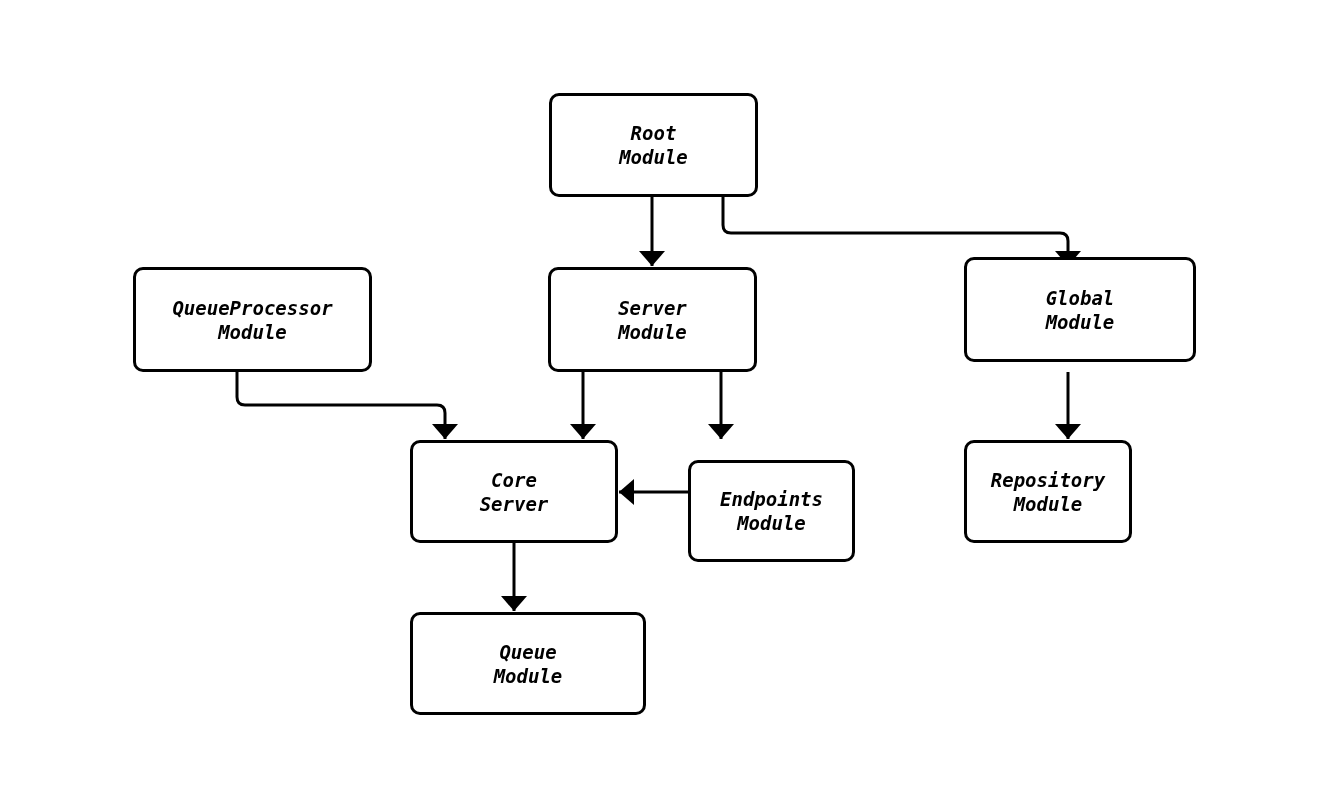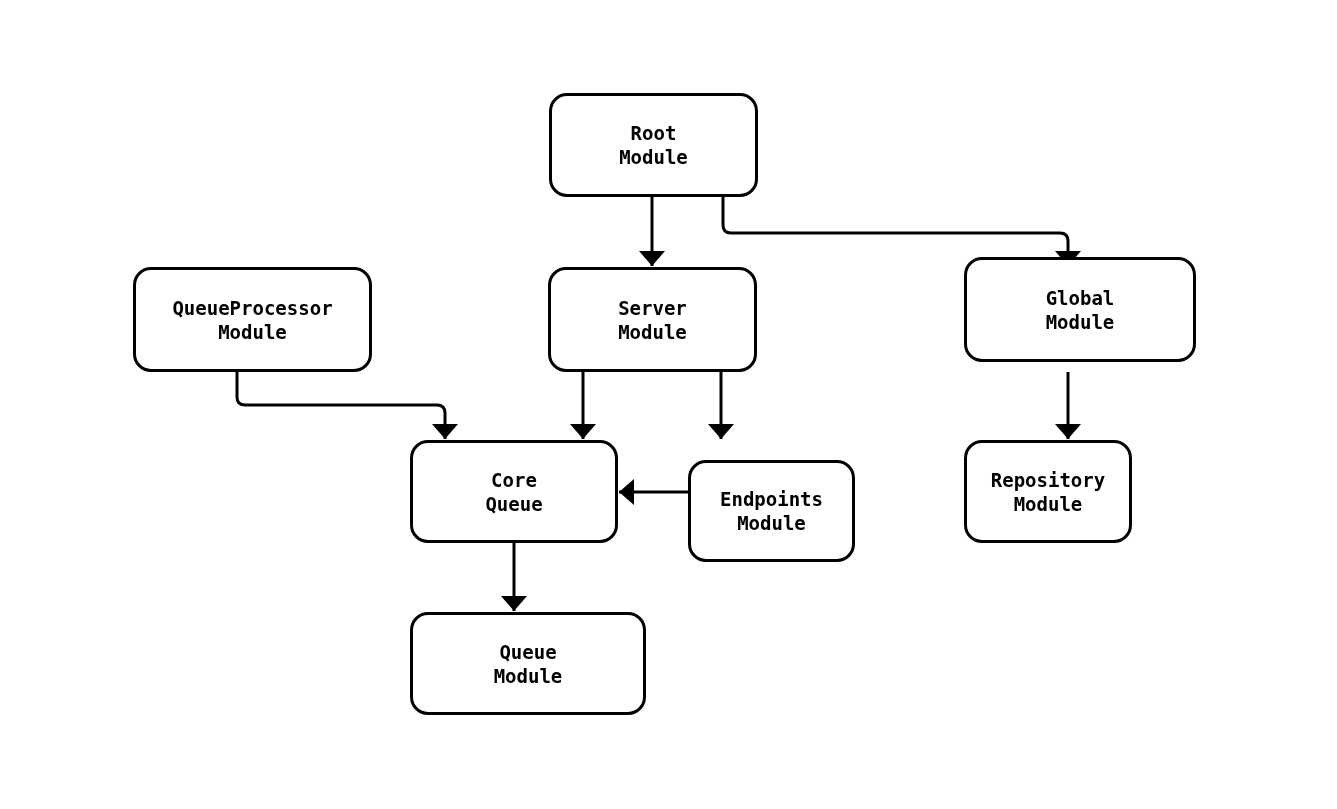--- a/index.html
+++ b/index.html
@@ -25,25 +25,26 @@
   .edges-layer path {
     fill: none;
     stroke: #000000;
     stroke-width: 3;
   }
   .node {
     position: absolute;
     box-sizing: border-box;
     background: #ffffff;
     border: 3px solid #000000;
-    border-radius: 18px;
+    border-radius: 10px;
     display: flex;
     align-items: center;
     justify-content: center;
     text-align: center;
+    font-style: italic;
   }
   .node .label {
     font-weight: bold;
     font-size: 19px;
     line-height: 24px;
     color: #000000;
     white-space: pre-line;
   }
 </style>
 </head>
@@ -90,21 +91,21 @@
 Module</span>
   </div>
 
   <div class="node" style="left:964px; top:257px; width:232px; height:105px">
     <span class="label">Global
 Module</span>
   </div>
 
   <div class="node" style="left:410px; top:440px; width:208px; height:103px">
     <span class="label">Core
-Queue</span>
+Server</span>
   </div>
 
   <div class="node" style="left:688px; top:460px; width:167px; height:102px">
     <span class="label">Endpoints
 Module</span>
   </div>
 
   <div class="node" style="left:964px; top:440px; width:168px; height:103px">
     <span class="label">Repository
 Module</span>

